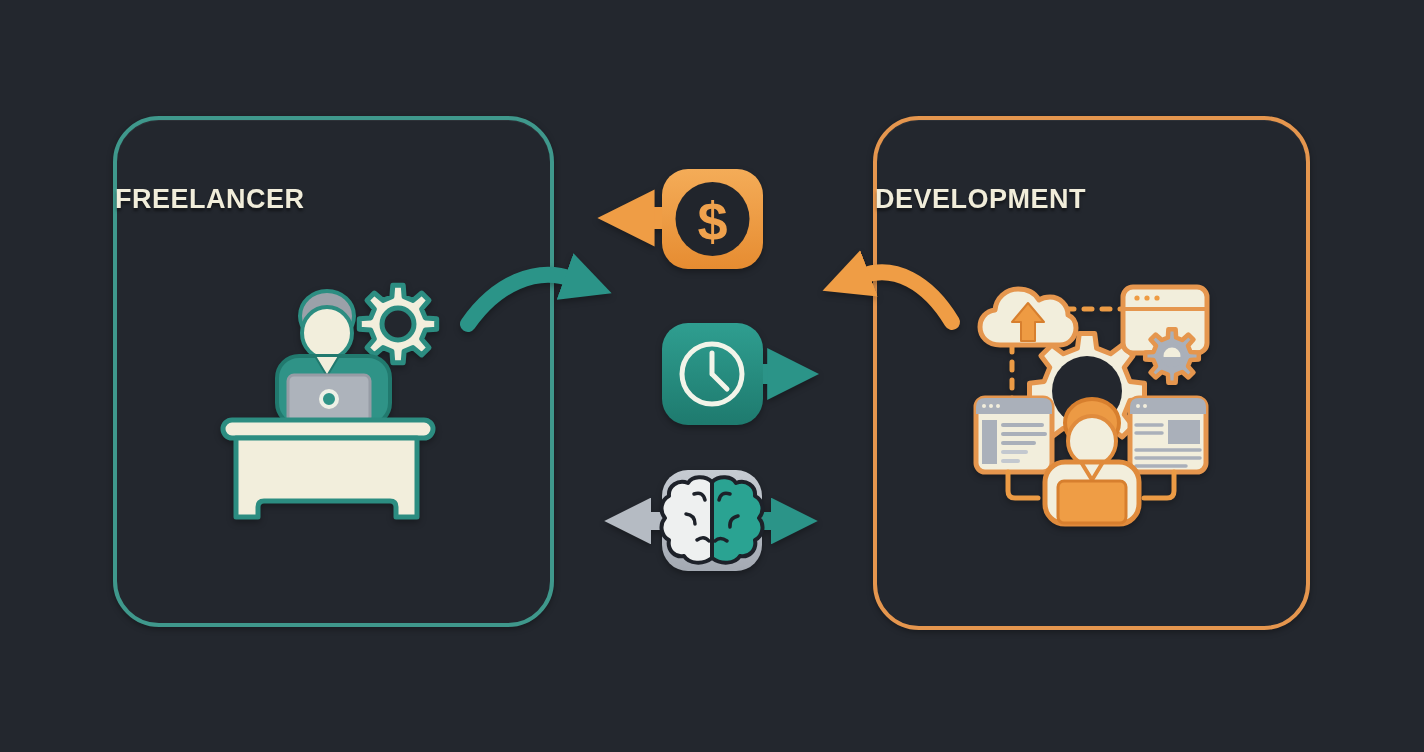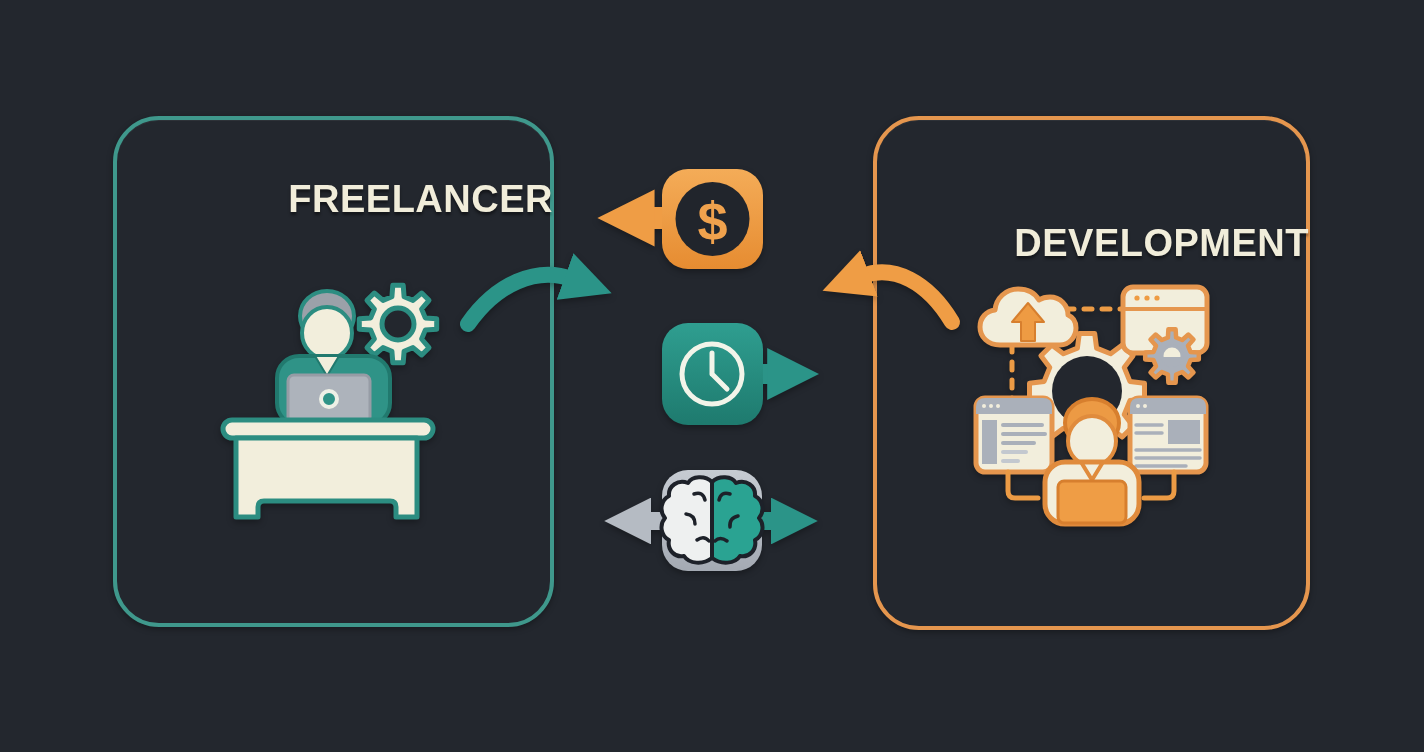--- a/index.html
+++ b/index.html
@@ -8,25 +8,25 @@
     --gray:#aab0ba; --gray-light:#c3c8cf; --ink:#21252c; --text:#f1edda;
   }
   html,body{margin:0;padding:0;background:#14161a;}
   .stage{position:relative;width:1424px;height:752px;background:var(--background);
     overflow:hidden;font-family:"Liberation Sans", sans-serif;}
   .box{position:absolute;border:4px solid;border-radius:46px;}
   .box-teal{left:113px;top:116px;width:433px;height:503px;border-color:var(--teal-border);
     box-shadow:0 2px 6px rgba(0,0,0,.35), inset 0 1px 0 rgba(255,255,255,.05);}
   .box-orange{left:873px;top:116px;width:429px;height:506px;border-color:var(--orange-border);
     box-shadow:0 2px 6px rgba(0,0,0,.35), inset 0 1px 0 rgba(255,255,255,.05);}
-  .title{position:absolute;color:var(--text);font-weight:700;font-size:38px;letter-spacing:.5px;
-    text-align:right;line-height:38px;text-shadow:0 3px 3px rgba(0,0,0,.45);}
+  .title{position:absolute;color:var(--text);font-weight:700;font-size:27px;letter-spacing:.5px;
+    text-align:left;line-height:38px;text-shadow:0 3px 3px rgba(0,0,0,.45);}
   .title-left{left:115px;top:180px;width:438px;}
   .title-right{left:875px;top:180px;width:434px;}
-  .title-right span{display:block;margin-top:44px;}
+  .title-right span{display:block;}
   svg.overlay{position:absolute;left:0;top:0;width:1424px;height:752px;display:block;}
   .soft{filter:drop-shadow(0 3px 3px rgba(0,0,0,.30));}
 </style>
 </head>
 <body>
 
 <div class="stage">
 
   <div class="box box-teal"></div>
   <div class="box box-orange"></div>

